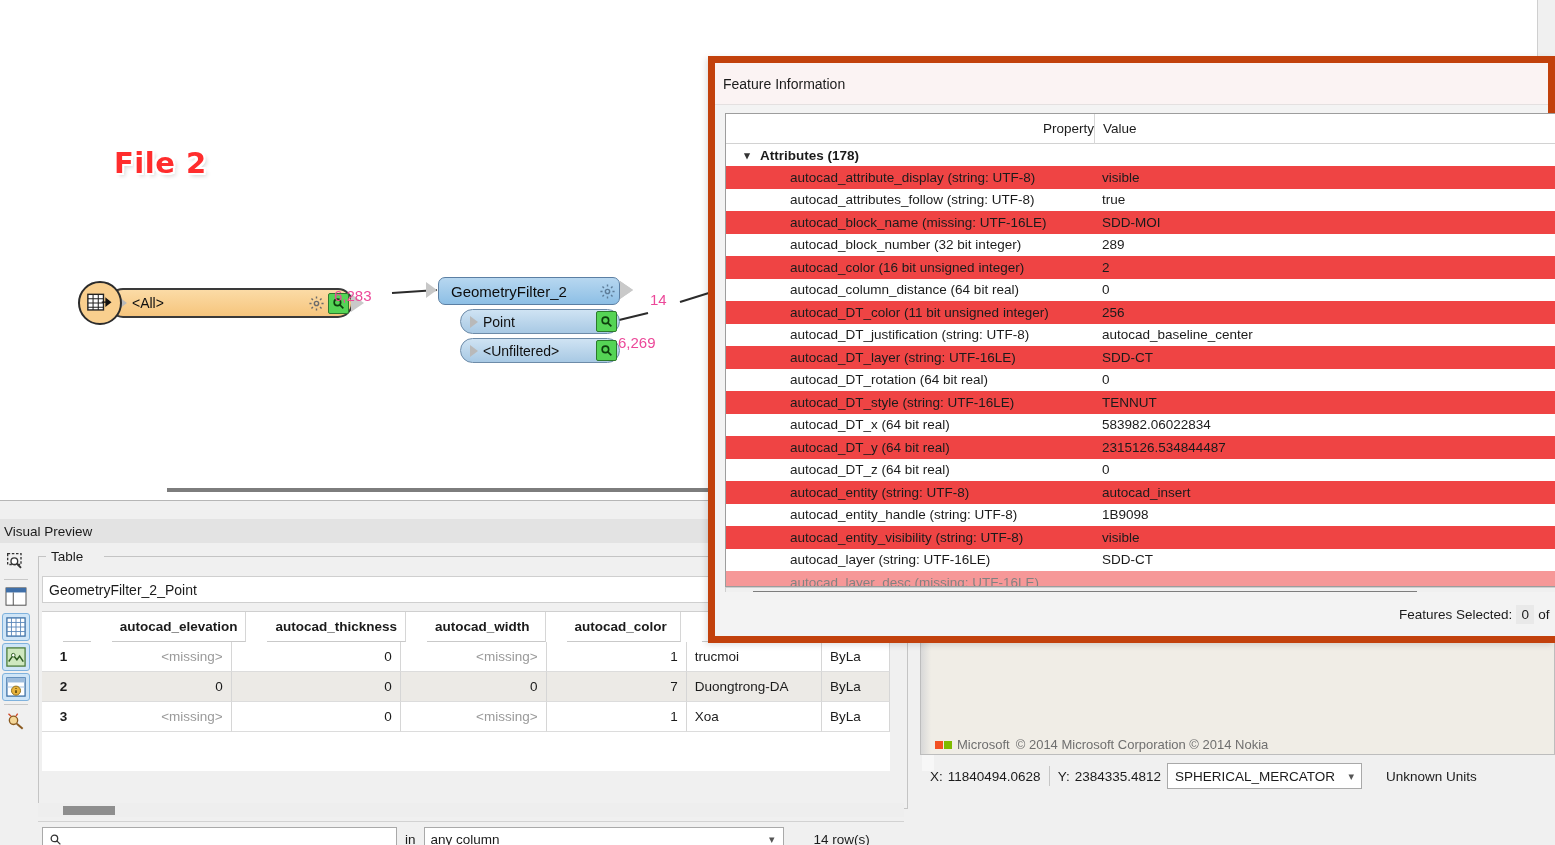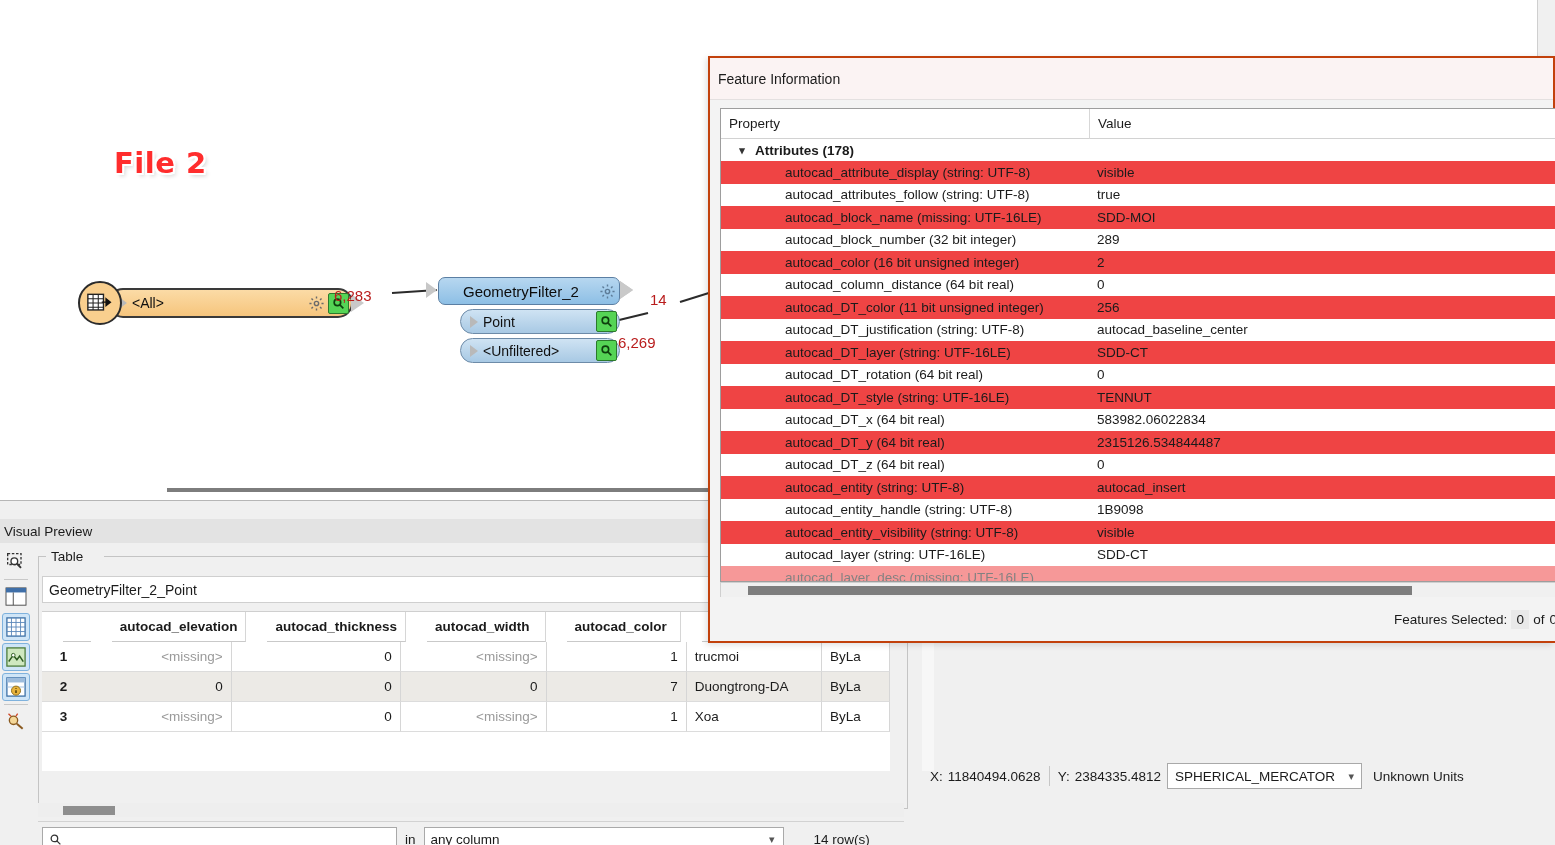--- a/index.html
+++ b/index.html
@@ -97,65 +97,65 @@
     border-bottom: 9px solid transparent;
     z-index: -1;
   }
 
   
   .node-filter-wrap { position: absolute; left: 438px; top: 277px; }
   .filter-head {
     width: 182px; height: 28px;
     background: linear-gradient(#b7d7f0,#8dbfe5);
     border: 1px solid #5b7fa3; border-radius: 7px;
-    display: flex; align-items: center; padding-left: 24px;
+    display: flex; align-items: center; padding-left: 12px;
   }
   .filter-head .node-text { font-size: 15px; color: #0c0c0c; }
   .filter-port {
     margin-left: 22px; margin-top: 4px;
     width: 160px; height: 25px;
     background: linear-gradient(#cfe3f3,#a8c9e4);
     border: 1px solid #6d8ba8; border-radius: 13px;
     display: flex; align-items: center;
   }
   .in-arrow-left {
     position: absolute; left: -12px; top: 5px;
     width: 0; height: 0;
     border-left: 11px solid #c7c7c7;
     border-top: 8px solid transparent;
     border-bottom: 8px solid transparent;
   }
   .conn-label {
-    position: absolute; font-size: 15px; color: #b91c1c; white-space: nowrap;
+    position: absolute; font-size: 15px; color: #ec4899; white-space: nowrap;
   }
 
   
   #feature-panel {
     position: absolute; left: 708px; top: 56px; width: 847px; height: 587px;
     background: #f3f3f3;
-    border: 2px solid #c2410c;
+    border: 7px solid #c2410c;
     box-shadow: -2px 2px 6px rgba(0,0,0,0.12);
   }
   #fp-titlebar {
     height: 42px; background: #fbf3f3;
     display: flex; align-items: center; padding-left: 8px;
     font-size: 14px; color: #1b1b1b;
     border-bottom: 1px solid #e4e0e0;
   }
   #fp-tablewrap {
     position: absolute; left: 10px; top: 50px; width: 837px; height: 474px;
     background: #fff; border: 1px solid #9d9d9d; border-right: none;
     overflow: hidden;
   }
   #fp-header {
     display: flex; height: 30px; background: #fff;
     border-bottom: 1px solid #d2d2d2; align-items: center;
     font-size: 13.5px; color: #1b1b1b;
   }
-  #fp-header .col-prop { width: 368px; padding-left: 8px; }
+  #fp-header .col-prop { width: 368px; padding-left: 8px; text-align: right; }
   #fp-header .col-sep { width: 1px; height: 30px; background: #d7d7d7; }
   #fp-header .col-val { padding-left: 8px; }
   .fp-group {
     height: 22px; display: flex; align-items: center;
     font-weight: bold; font-size: 13.5px; padding-left: 14px;
   }
   .fp-chevron {
     width: 14px; height: 14px; margin-right: 6px;
     display: inline-flex; align-items: center; justify-content: center;
     color: #333; font-size: 11px;
@@ -309,21 +309,21 @@
     display: flex; align-items: center; font-size: 13.5px;
   }
   #coord-bar .lbl { margin-left: 10px; margin-right: 5px; }
   #coord-bar .sep { width: 1px; height: 20px; background: #c6c6c6; margin: 0 8px; }
   #proj-select {
     height: 26px; background: #fff; border: 1px solid #a9a9a9;
     display: flex; align-items: center; padding: 0 26px 0 7px;
     position: relative; font-size: 13.5px; margin-left: 6px;
   }
   #proj-select .chev { position: absolute; right: 7px; color: #555; font-size: 11px; }
-  #units-lbl { margin-left: 11px; }
+  #units-lbl { margin-left: 24px; }
 
   #feat-sel-strip {
     position: absolute; left: 920px; top: 600px; width: 635px; height: 40px;
     background: #f3f3f3;
   }
 </style>
 </head>
 <body>
 
 <div id="root">
@@ -543,20 +543,31 @@
         <span>any column</span>
         <span class="chev">▾</span>
       </div>
       <span id="row-count">14 row(s)</span>
     </div>
 
   </div>
 
   <div id="feat-sel-strip"></div>
 
+  <div id="map-panel">
+    <div id="map-left-edge"></div>
+    <div id="map-credit">
+      <span class="ms-logo">
+        <i style="background:#f25022"></i>
+          <i style="background:#7fba00;margin-left:1px"></i>
+      </span>
+      <span>Microsoft</span>
+      <span style="margin-left:6px">© 2014 Microsoft Corporation © 2014 Nokia</span>
+    </div>
+  </div>
 
   <div id="coord-bar">
     <span class="lbl">X:</span>
     <span>11840494.0628</span>
     <span class="sep"></span>
     <span class="lbl" style="margin-left:0">Y:</span>
     <span>2384335.4812</span>
     <div id="proj-select">
       <span>SPHERICAL_MERCATOR</span>
       <span class="chev">▾</span>

